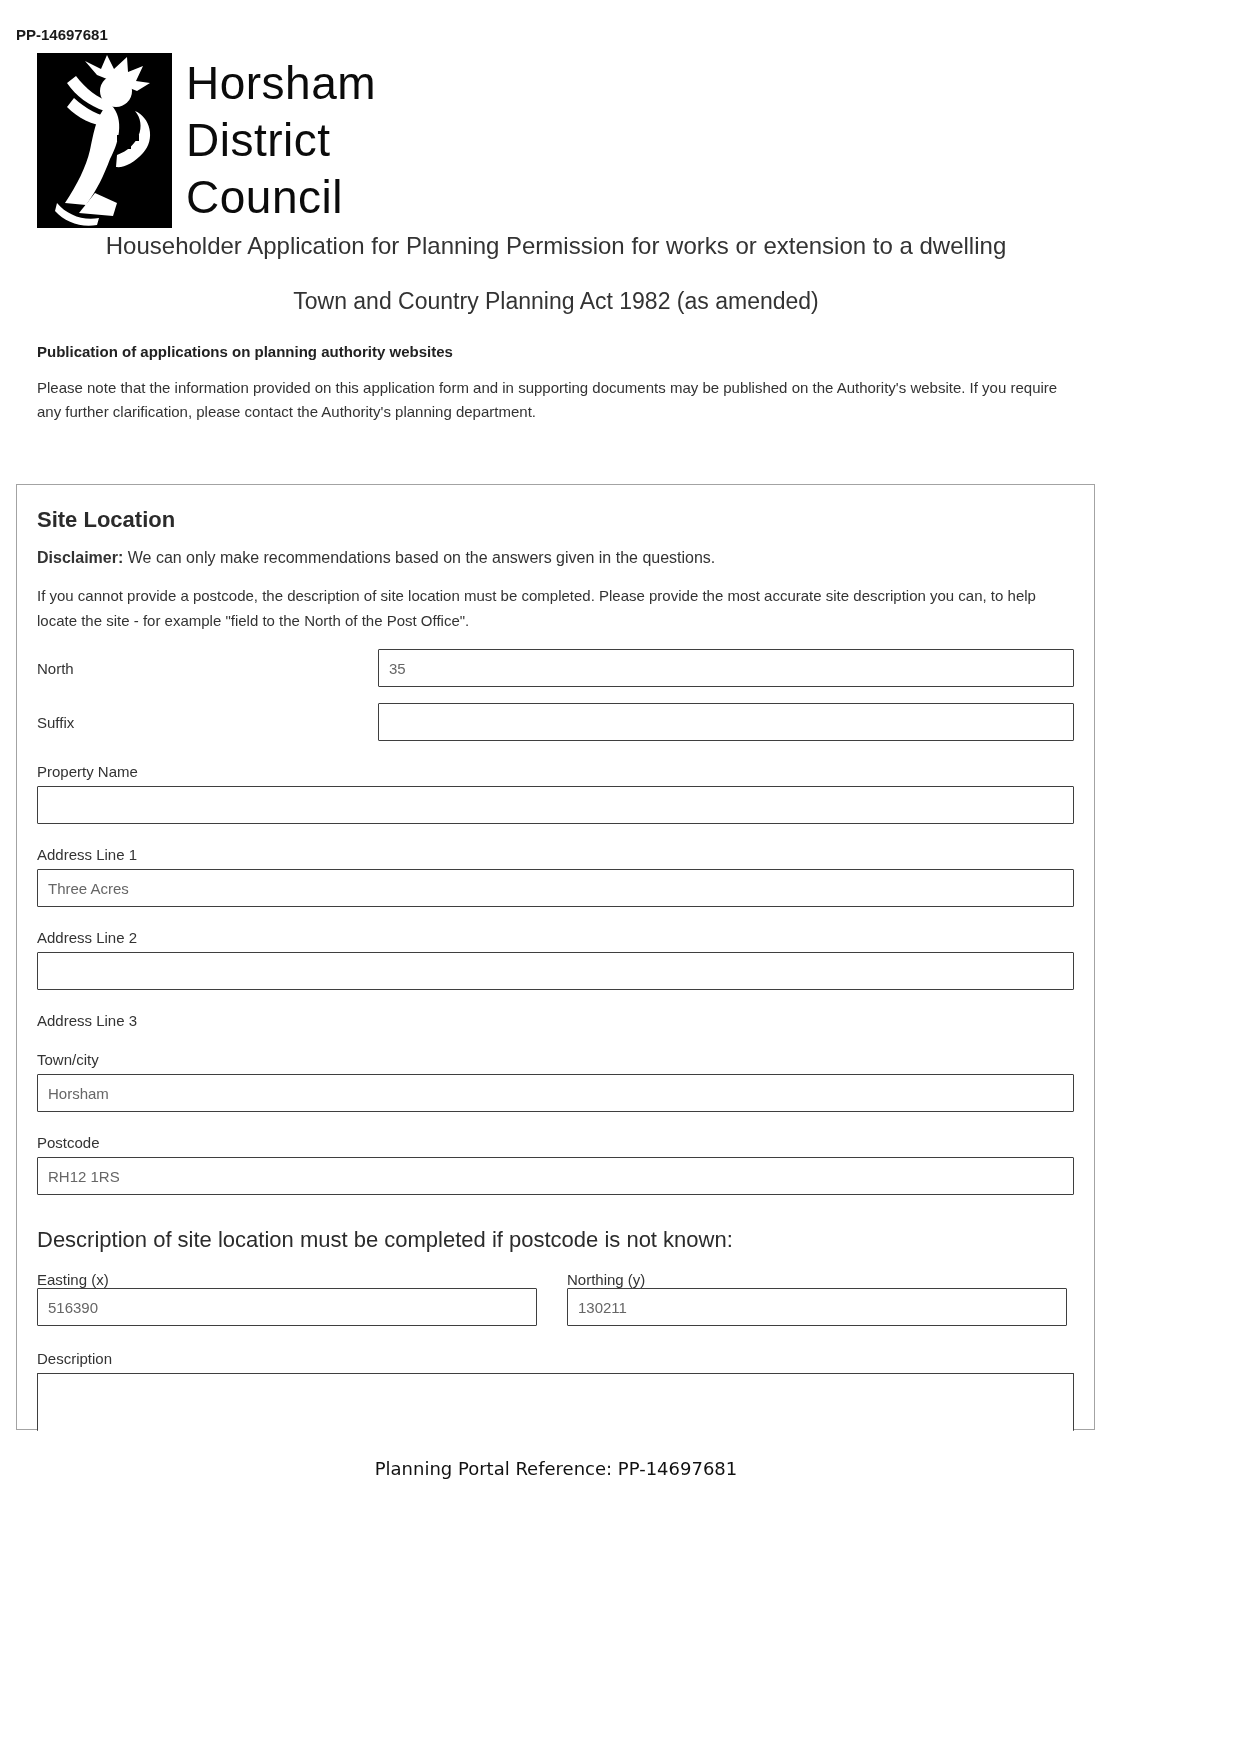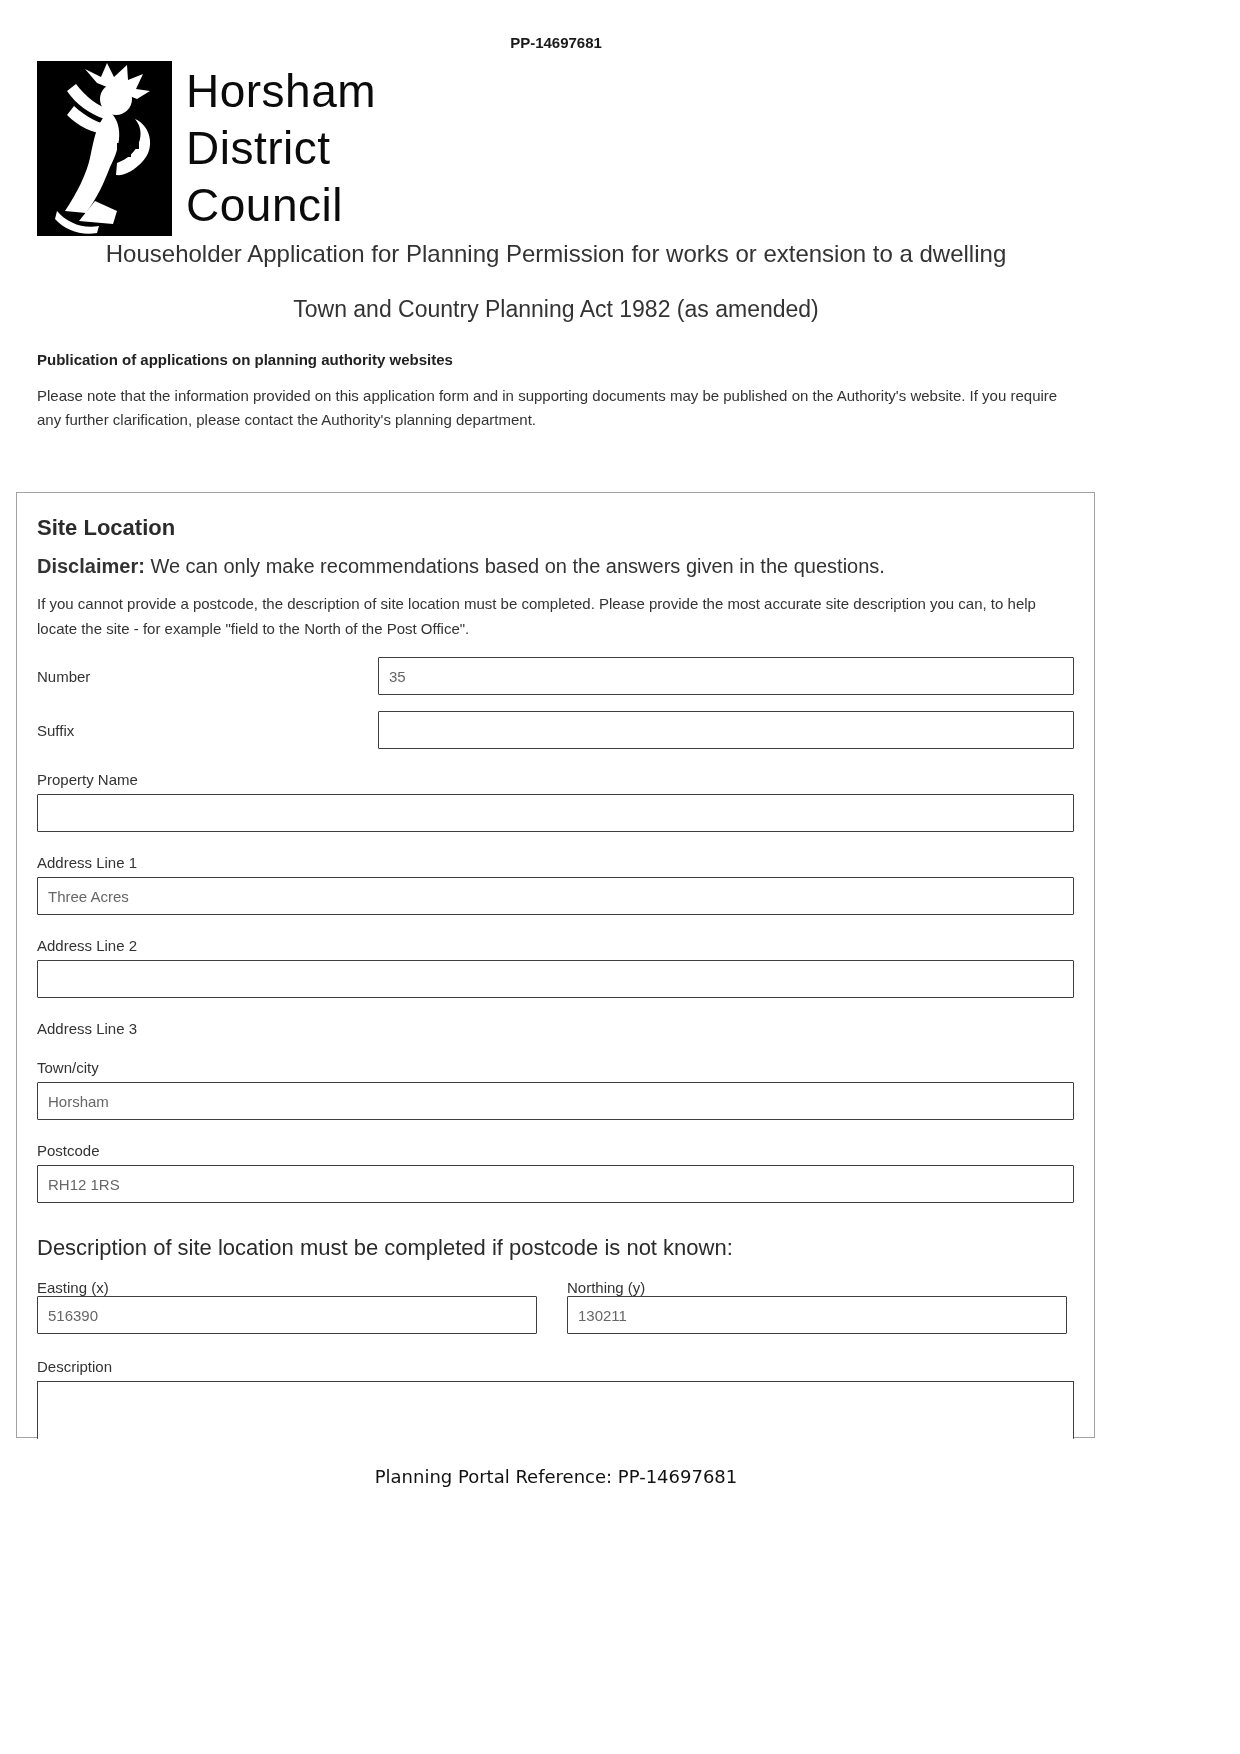--- a/index.html
+++ b/index.html
@@ -7,22 +7,21 @@
   body {
     width: 1240px;
     height: 1754px;
     background: #ffffff;
     font-family: "Liberation Sans", sans-serif;
     color: #333333;
   }
   .content { width: 1080px; margin-left: 16px; }
 
   .top-ref {
-    padding-top: 34px;
-    text-align: center;
+    padding-top: 26px;
     font-size: 15px;
     font-weight: 700;
     color: #1a1a1a;
   }
 
   .logo-row { display: flex; margin-top: 10px; margin-left: 21px; }
   .logo-box { width: 135px; height: 175px; background: #000; flex: 0 0 auto; }
   .logo-text {
     margin-left: 14px;
     margin-top: 2px;
@@ -65,21 +64,21 @@
     border: 1px solid #a3a3a3;
     padding: 16px 20px 0 20px;
     background: #fff;
   }
   .section-heading {
     margin: 6px 0 0 0;
     font-size: 22px;
     font-weight: 700;
     color: #2b2b2b;
   }
-  .disclaimer { margin-top: 14px; font-size: 20px; line-height: 22px; }
+  .disclaimer { margin-top: 14px; font-size: 16px; line-height: 22px; }
   .disclaimer b { font-weight: 700; }
   .intro-text { margin-top: 14px; font-size: 15px; line-height: 25px; }
 
   .side-row { display: flex; align-items: center; margin-top: 16px; }
   .side-row .f-label { flex: 0 0 341px; font-size: 15px; color: #333; }
   .side-row input { flex: 1 1 auto; }
 
   .stack-group { margin-top: 22px; }
   .f-label { font-size: 15px; color: #333; }
   .stack-group .f-label { display: block; margin-bottom: 6px; }
@@ -159,21 +158,21 @@
     <div class="section-heading">Site Location</div>
 
     <div class="disclaimer">
       <b>Disclaimer:</b>
       <span>We can only make recommendations based on the answers given in the questions.</span>
     </div>
 
     <div class="intro-text">If you cannot provide a postcode, the description of site location must be completed. Please provide the most accurate site description you can, to help locate the site - for example "field to the North of the Post Office".</div>
 
     <div class="side-row">
-      <span class="f-label">Number</span>
+      <span class="f-label">North</span>
       <input type="text" value="35" style="">
     </div>
 
     <div class="side-row">
       <span class="f-label">Suffix</span>
       <input type="text" value="" style="">
     </div>
 
     <div class="stack-group">
       <span class="f-label">Property Name</span>

